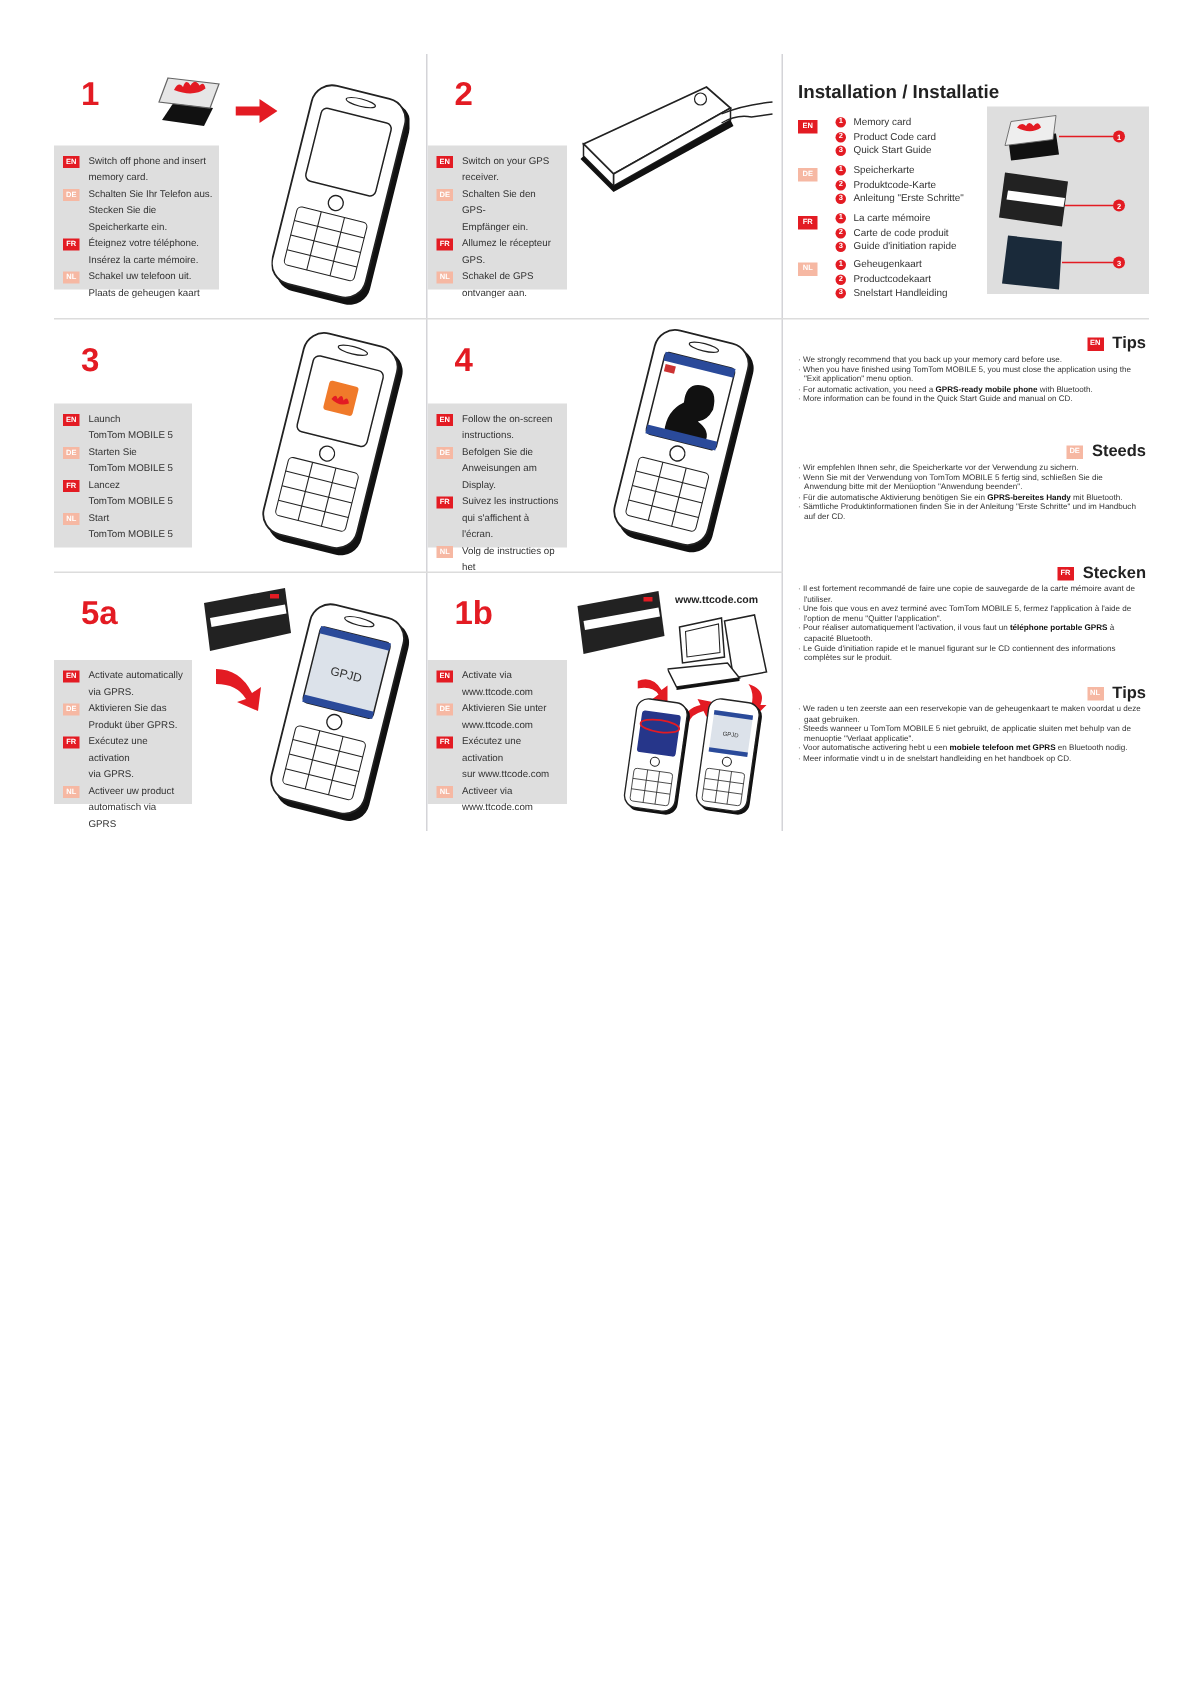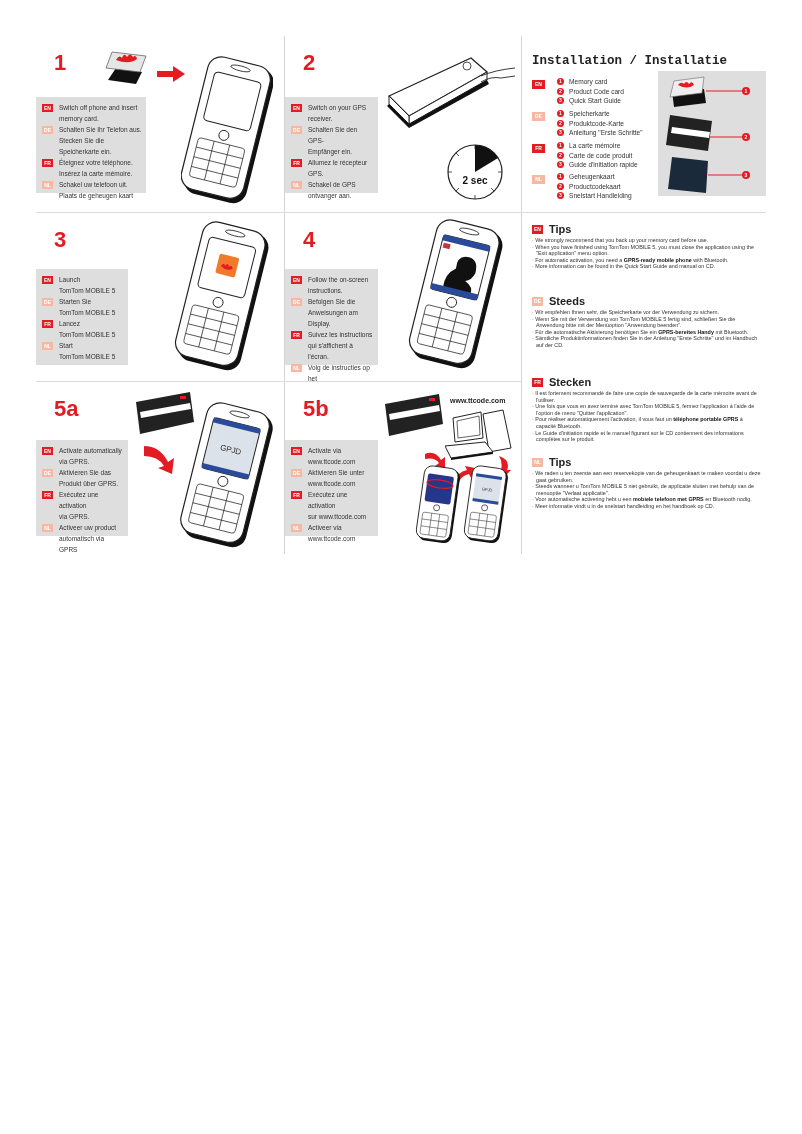--- a/index.html
+++ b/index.html
@@ -19,30 +19,30 @@
   .badge.dark { background: #e31b23; }
   .badge.light { background: #f6b8a3; }
   .lang-text { display: block; }
   .lang-text span { display: block; }
 
   
   .phone { position: absolute; }
   .phone svg { display: block; }
 
   
-  .inst-title { position: absolute; left: 10px; top: 18px; font-size: 12.5px; font-weight: bold; color: #222; font-family: Liberation Mono, monospace; }
+  .inst-title { position: absolute; left: 10px; top: 18px; font-size: 12.5px; font-weight: bold; color: #222; }
   .inst-group { position: absolute; left: 10px; font-size: 6.6px; line-height: 9.5px; color: #333; }
   .inst-group .badge { position: absolute; left: 0; top: 1px; width: 13px; height: 9px; line-height: 9px; }
   .inst-item { margin-left: 25px; display: flex; align-items: center; }
   .num-dot { display: inline-block; width: 7px; height: 7px; border-radius: 50%; background: #e31b23; color: #fff; font-size: 5px; font-weight: bold; text-align: center; line-height: 7px; margin-right: 5px; }
   .inst-photo { position: absolute; left: 136px; top: 35px; width: 110px; height: 125px; background: #dedede; }
 
   
   .tips-block { position: absolute; left: 10px; width: 232px; }
-  .tips-head { display: flex; align-items: center; font-size: 11px; font-weight: bold; margin-bottom: 2px; }
+  .tips-head { display: flex; align-items: center; font-size: 11px; font-weight: bold; margin-bottom: 2px; justify-content: flex-end; }
   .tips-head .badge { width: 13px; height: 9px; line-height: 9px; margin-right: 6px; margin-top: 0; }
   .tips-list { list-style: none; font-size: 5.4px; line-height: 6.6px; color: #333; }
   .tips-list li { padding-left: 4px; text-indent: -4px; }
   .tips-list li::before { content: "· "; }
   .tips-list b { color: #111; }
 
   .arrow-red { position: absolute; }
 </style>
 </head>
 <body>
@@ -152,36 +152,20 @@
         </div>
     </div>
     <div style="position:absolute;left:100px;top:16px;">
       <svg width="132" height="80" viewBox="0 0 132 80">
         <polygon points="4,44 86,6 102,20 24,64" fill="#fff" stroke="#222" stroke-width="1.2"></polygon>
         <polygon points="24,64 102,20 102,28 24,72" fill="#fff" stroke="#222" stroke-width="1"></polygon>
         <polygon points="4,44 24,64 24,72 4,52" fill="#fff" stroke="#222" stroke-width="1"></polygon>
         <polygon points="4,52 24,72 102,28 104,32 24,76 2,54" fill="#111"></polygon>
         <circle cx="82" cy="14" r="4" fill="none" stroke="#222" stroke-width="0.8"></circle>
         <path d="M96,30 q10,-6 20,-4 l14,-2 M96,24 q14,-6 34,-8" fill="none" stroke="#222" stroke-width="0.9"></path>
-      </svg>
-    </div>
-    <div style="position:absolute;left:160px;top:106px;">
-      <svg width="60" height="60" viewBox="0 0 60 60">
-        <circle cx="30" cy="30" r="27" fill="#fff" stroke="#222" stroke-width="1.2"></circle>
-        <path d="M30,30 L30,3 A27,27 0 0 1 53,16 Z" fill="#111"></path>
-        <g stroke="#222" stroke-width="0.8">
-          <line x1="30" y1="3" x2="30" y2="7"></line>
-            <line x1="57" y1="30" x2="53" y2="30"></line>
-          <line x1="30" y1="57" x2="30" y2="53"></line>
-            <line x1="3" y1="30" x2="7" y2="30"></line>
-          <line x1="11" y1="11" x2="14" y2="14"></line>
-            <line x1="49" y1="49" x2="46" y2="46"></line>
-          <line x1="11" y1="49" x2="14" y2="46"></line>
-        </g>
-        <text x="30" y="42" text-anchor="middle" font-family="Liberation Sans, sans-serif" font-size="10" font-weight="bold" fill="#111">2 sec</text>
       </svg>
     </div>
   </div>
 
   <div class="panel" style="left:486px;top:0;width:244px;height:176px;">
     <div class="inst-title">Installation / Installatie</div>
 
     <div class="inst-group" style="top:41px;">
       <span class="badge dark">EN</span>
       <div class="inst-item">
@@ -443,21 +427,21 @@
             <line x1="24" y1="98" x2="72" y2="98"></line>
               <line x1="24" y1="108" x2="72" y2="108"></line>
               <line x1="24" y1="118" x2="72" y2="118"></line>
           </g>
         </g>
       </svg>
     </div>
   </div>
 
   <div class="panel" style="left:249px;top:346px;width:236px;height:172px;">
-    <div class="step-num">5b</div>
+    <div class="step-num">1b</div>
     <div style="position:absolute;left:165px;top:15px;font-size:7px;font-weight:bold;color:#222;">www.ttcode.com</div>
     <div style="position:absolute;left:96px;top:10px;">
       <svg width="64" height="46" viewBox="0 0 64 46">
         <polygon points="4,12 58,2 62,32 8,44" fill="#222"></polygon>
         <polygon points="8,22 58,13 59,19 9,28" fill="#fff"></polygon>
         <rect x="48" y="6" width="6" height="3" fill="#e31b23"></rect>
       </svg>
     </div>
     <div class="textbox" style="left:0;top:58px;width:93px;height:96px;">
       <div class="lang-row">

